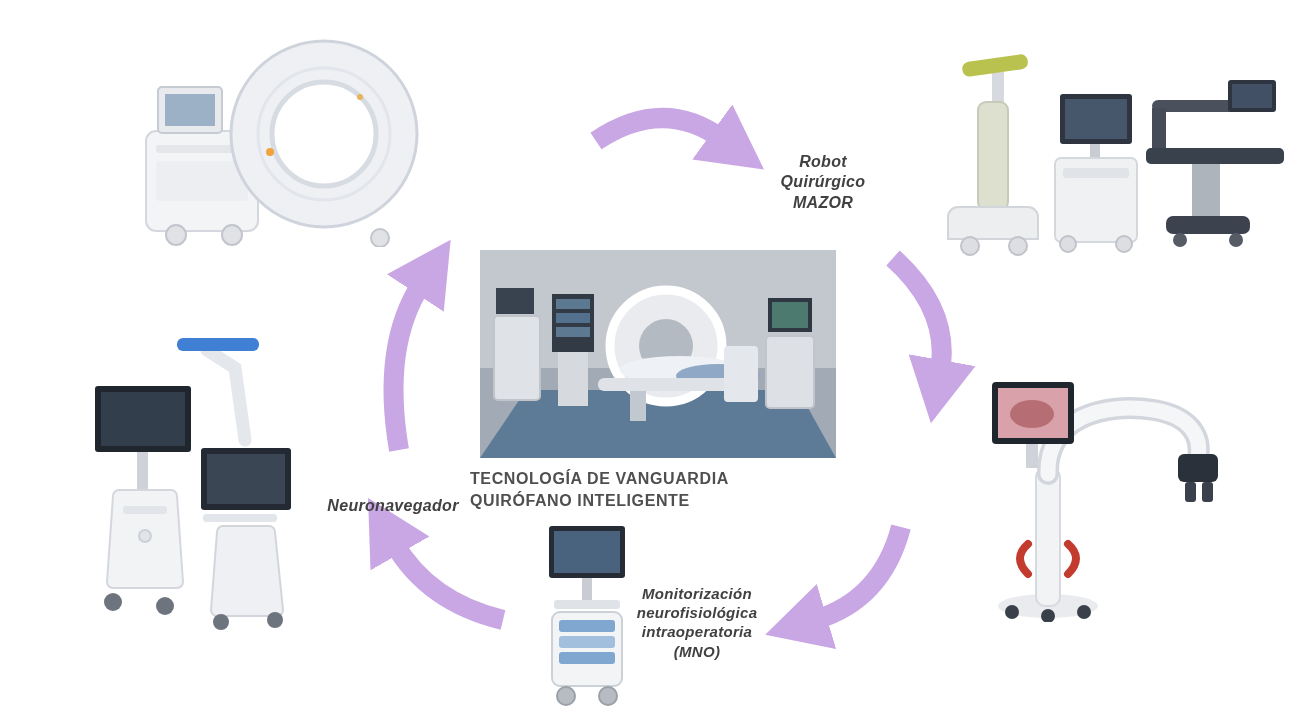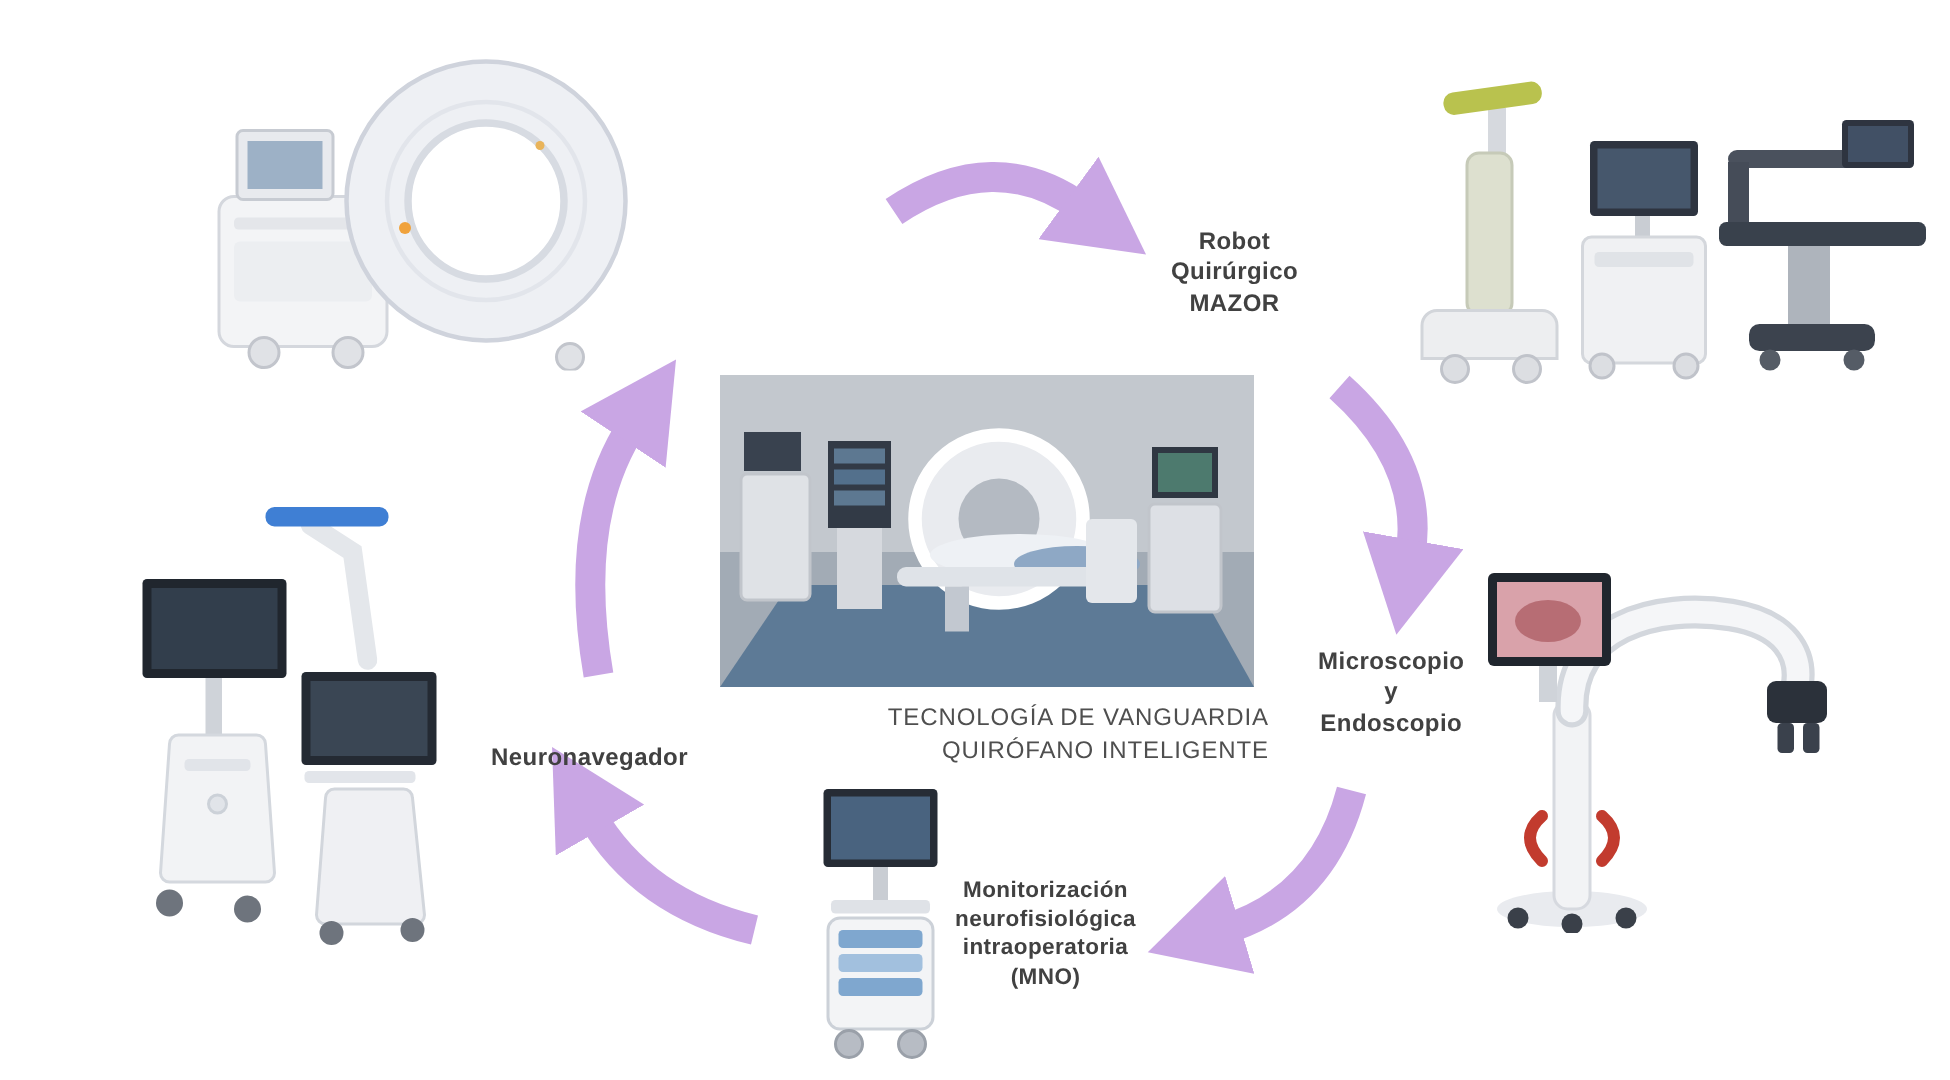--- a/index.html
+++ b/index.html
@@ -14,25 +14,26 @@
   }
   .arrows{position:absolute;left:0;top:0;width:1300px;height:720px;z-index:1;pointer-events:none;}
   .arrow-path{stroke:var(--arrow);fill:none;stroke-width:20;stroke-linecap:butt;}
   .arrow-head{fill:var(--arrow);}
   .equip{position:absolute;z-index:2;}
   .equip svg{display:block;width:100%;height:100%;}
   .node-label{
     position:absolute;z-index:3;color:var(--label_text);font-weight:700;
     font-size:16px;line-height:1.28;text-align:center;white-space:pre-line;
     letter-spacing:0.3px;
+    font-style:italic;
   }
   .node-label.small{font-size:15px;}
   .center-caption{
-    position:absolute;z-index:3;color:var(--caption_text);font-weight:400;
-    font-size:16px;line-height:1.35;text-align:right;white-space:pre-line;
+    position:absolute;z-index:3;color:var(--caption_text);font-weight:700;
+    font-size:16px;line-height:1.35;text-align:left;white-space:pre-line;
     letter-spacing:0.6px;
   }
 </style>
 </head>
 <body>
 
 <div class="canvas">
 
   <svg class="arrows" viewBox="0 0 1300 720">
     <defs>
@@ -196,23 +197,20 @@
       <circle cx="136" cy="292" r="8" fill="#6e747d"></circle>
       <circle cx="190" cy="290" r="8" fill="#6e747d"></circle>
     </svg>
   </div>
 
 
   <div class="node-label" style="left:758px;top:152px;width:130px;">Robot
 Quirúrgico
 MAZOR</div>
 
-  <div class="node-label" style="left:855px;top:432px;width:145px;">Microscopio
-y
-Endoscopio</div>
 
   <div class="node-label small" style="left:603px;top:584px;width:188px;">Monitorización
 neurofisiológica
 intraoperatoria
 (MNO)</div>
 
   <div class="node-label" style="left:308px;top:464px;width:170px;margin-top:32px;">Neuronavegador</div>
 
   <div class="center-caption" style="left:470px;top:468px;width:376px;">TECNOLOGÍA DE VANGUARDIA
 QUIRÓFANO INTELIGENTE</div>

